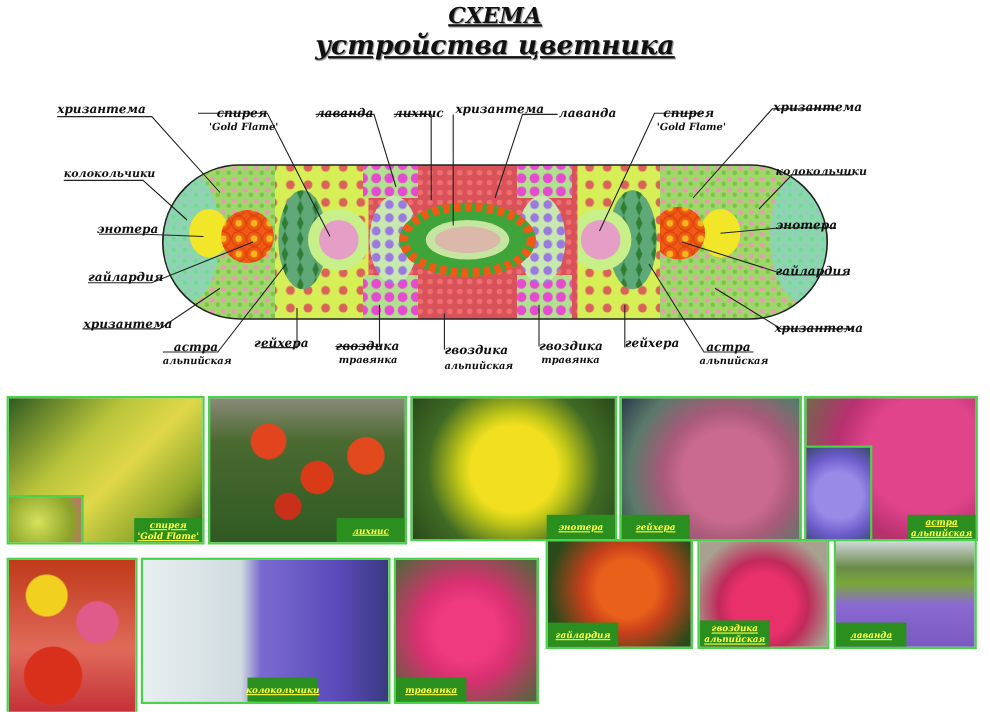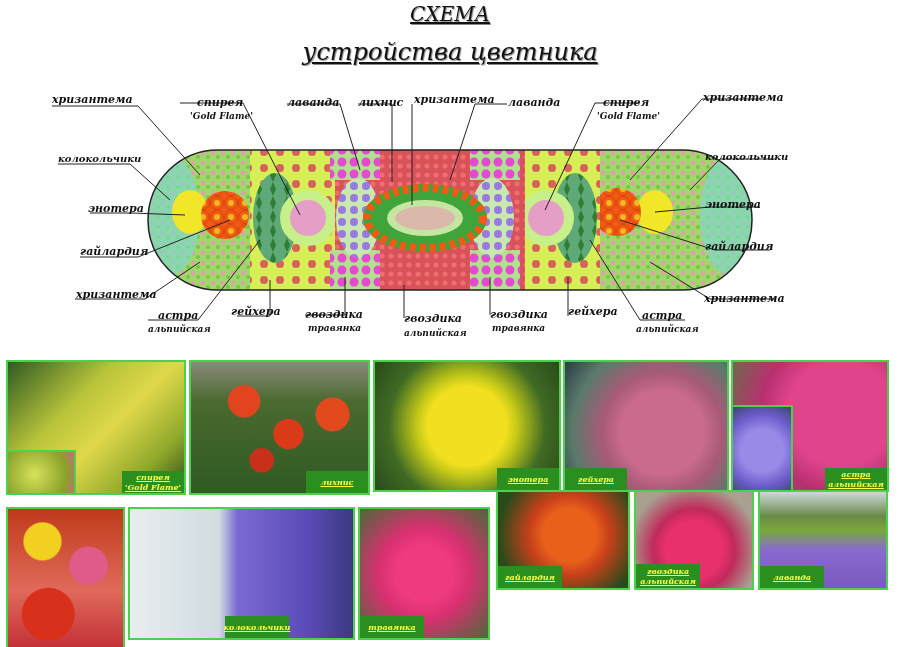--- a/index.html
+++ b/index.html
@@ -1,19 +1,19 @@
 <!DOCTYPE html>
 <html><head>
 <meta charset="utf-8">
 <style>
   html,body{margin:0;padding:0;background:#fff;}
   body{width:900px;height:647px;position:relative;overflow:hidden;font-family:"DejaVu Serif",serif;}
-  .title{position:absolute;left:0;width:900px;text-align:center;font-weight:normal;font-style:italic;color:#111;text-decoration:underline;text-shadow:1px 1px 1px #888;}
+  .title{position:absolute;left:0;width:900px;text-align:center;font-weight:bold;font-style:italic;color:#111;text-decoration:underline;text-shadow:1px 1px 1px #888;}
   #t1{top:2px;font-size:20px;}
-  #t2{top:38px;font-size:24px;}
+  #t2{top:26px;font-size:24px;}
   .lbl{position:absolute;font-style:italic;font-weight:bold;font-size:11px;color:#111;white-space:nowrap;}
   .sub{position:absolute;font-style:italic;font-weight:bold;font-size:9px;color:#111;white-space:nowrap;}
   svg.diag{position:absolute;left:0;top:0;}
   .photo{position:absolute;border:2px solid #4bd14b;overflow:hidden;box-sizing:border-box;}
   .cap{position:absolute;background:#2a8f1f;color:#ffff44;font-style:italic;font-weight:bold;font-size:8px;text-align:center;display:flex;flex-direction:column;justify-content:center;align-items:center;text-decoration:underline;line-height:10px;}
 </style>
 </head>
 <body>
 
 <div id="t1" class="title">СХЕМА</div>

